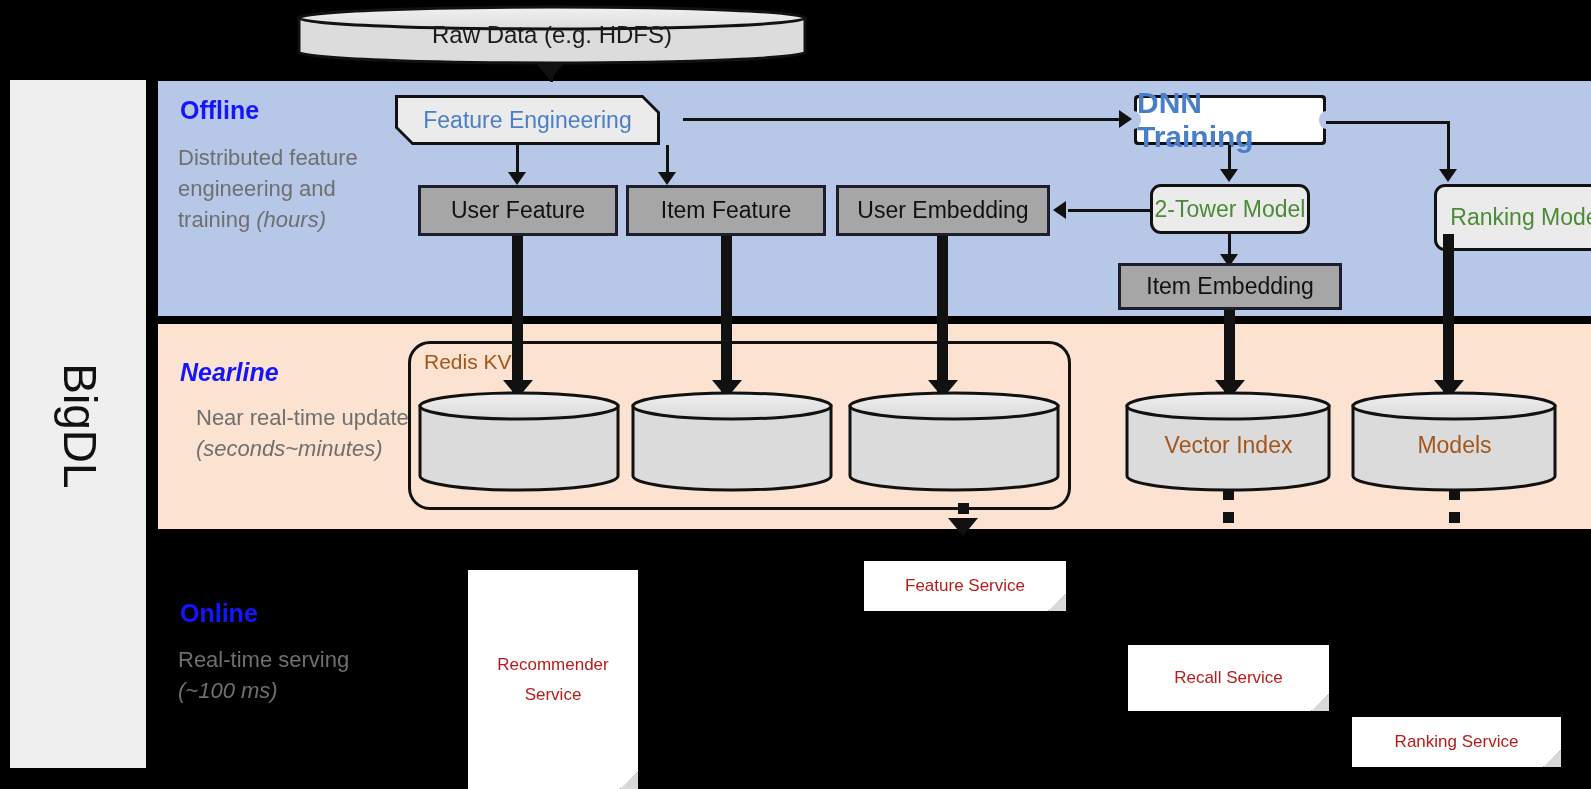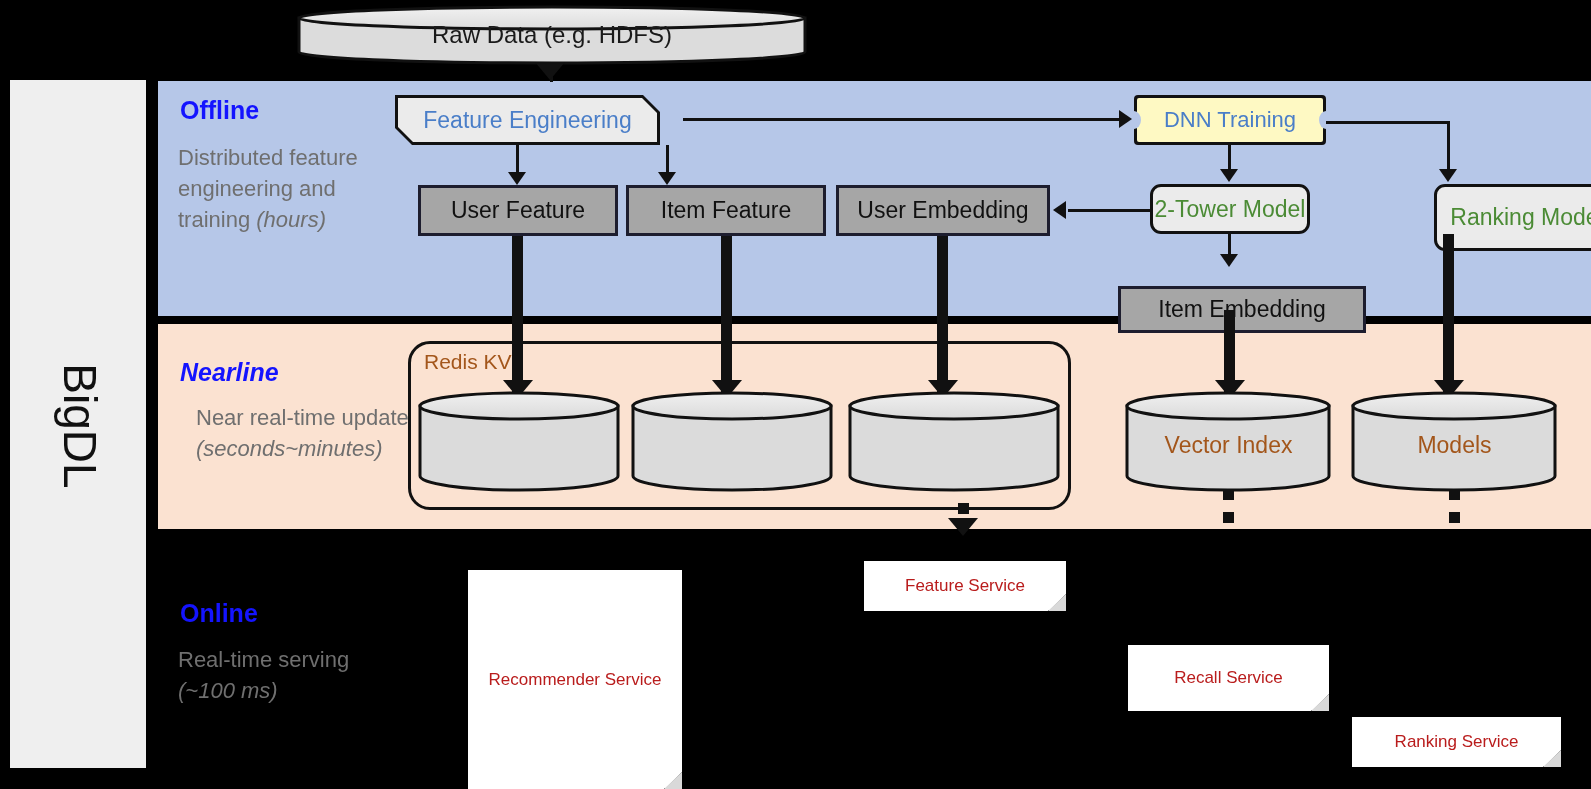--- a/index.html
+++ b/index.html
@@ -142,26 +142,27 @@
 
   
   .shape-prep-outer {
     position: absolute;
     background: #111111;
     border-radius: 4px;
   }
   .shape-prep-inner {
     position: absolute;
     left: 3px; top: 3px; right: 3px; bottom: 3px;
-    background: #fef9c3;
+    background: #ffffff;
     border-radius: 2px;
     display: flex;
     align-items: center;
     justify-content: center;
-    font-size: 22px;
+    font-size: 30px;
+    font-weight: bold;
   }
   .prep-notch {
     position: absolute;
     width: 14px;
     height: 18px;
     background: #b6c7e8;
     border-radius: 50%;
   }
 
   .box-round {
@@ -357,21 +358,21 @@
   <div class="conn conn-thin" style="left:1228px; top:145px; width:3px; height:26px;"></div>
   <div class="arrowhead-down" style="left:1220px; top:169px;"></div>
 
   <div class="conn conn-h-thin" style="left:1326px; top:121px; width:124px;"></div>
   <div class="conn conn-thin" style="left:1447px; top:121px; width:3px; height:50px;"></div>
   <div class="arrowhead-down" style="left:1439px; top:169px;"></div>
 
   <div class="conn conn-thin" style="left:1228px; top:234px; width:3px; height:24px;"></div>
   <div class="arrowhead-down" style="left:1220px; top:254px;"></div>
 
-  <div class="node box-grey" style="left:1118px; top:263px; width:248px; height:47px;margin-top:23px;">
+  <div class="node box-grey" style="left:1118px; top:263px; width:224px; height:47px;">
     <span>Item Embedding</span>
   </div>
 
   <div class="conn conn-thick" style="left:512px; top:236px; height:160px;"></div>
   <div class="arrowhead-down big" style="left:503px; top:380px;"></div>
 
   <div class="conn conn-thick" style="left:721px; top:236px; height:160px;"></div>
   <div class="arrowhead-down big" style="left:712px; top:380px;"></div>
 
   <div class="conn conn-thick" style="left:937px; top:236px; height:160px;"></div>
@@ -434,21 +435,21 @@
 
   <div class="dot-sq" style="left:958px; top:503px;"></div>
   <div class="arrowhead-down big" style="left:948px; top:518px;"></div>
 
   <div class="dot-sq" style="left:1223px; top:489px;"></div>
   <div class="dot-sq" style="left:1223px; top:512px;"></div>
 
   <div class="dot-sq" style="left:1449px; top:489px;"></div>
   <div class="dot-sq" style="left:1449px; top:512px;"></div>
 
-  <div class="doc" style="left:468px; top:570px; width:170px; height:219px;padding-left:44px;">
+  <div class="doc" style="left:468px; top:570px; width:170px; height:219px;">
     <div class="doc-body">Recommender Service</div>
     <div class="doc-fold"></div>
   </div>
 
   <div class="doc" style="left:864px; top:561px; width:202px; height:50px;">
     <div class="doc-body">Feature Service</div>
     <div class="doc-fold"></div>
   </div>
 
   <div class="doc" style="left:1128px; top:645px; width:201px; height:66px;">

